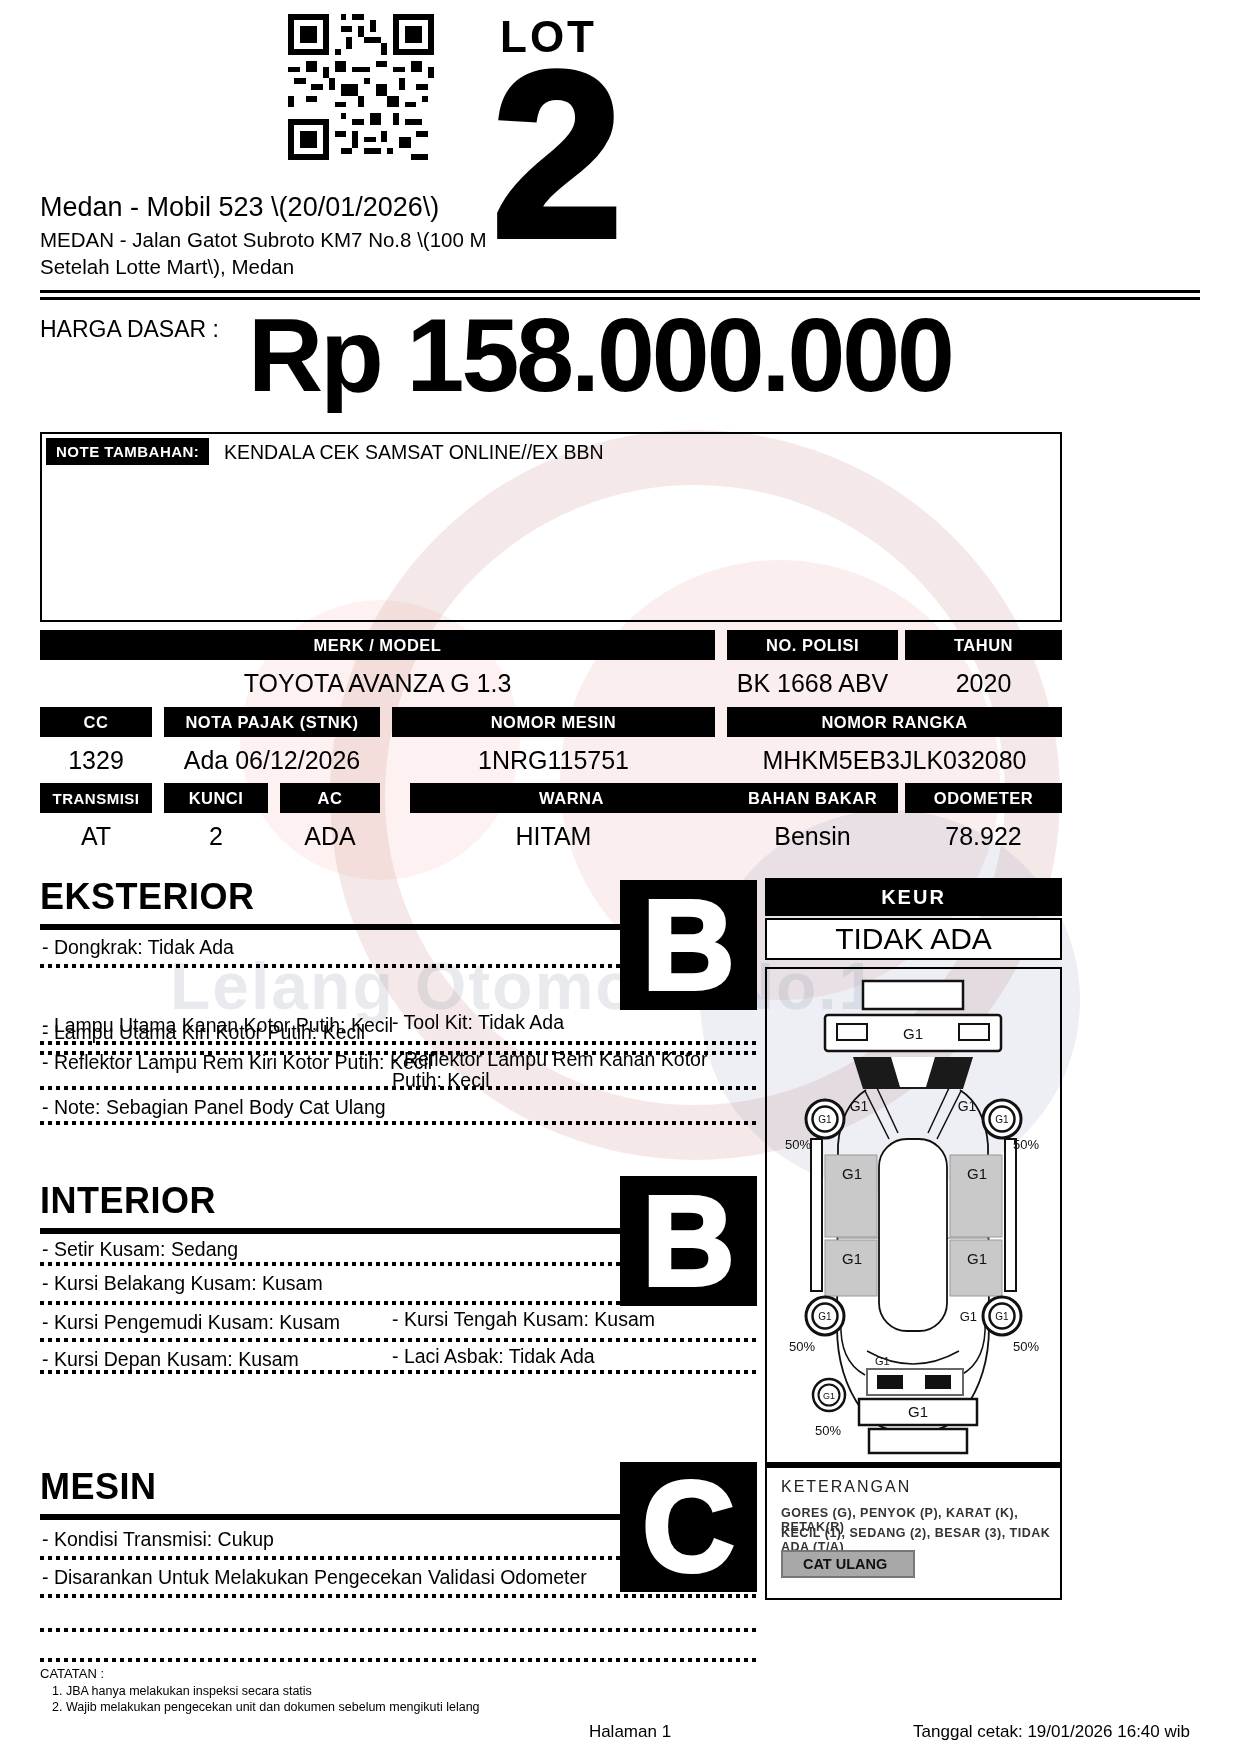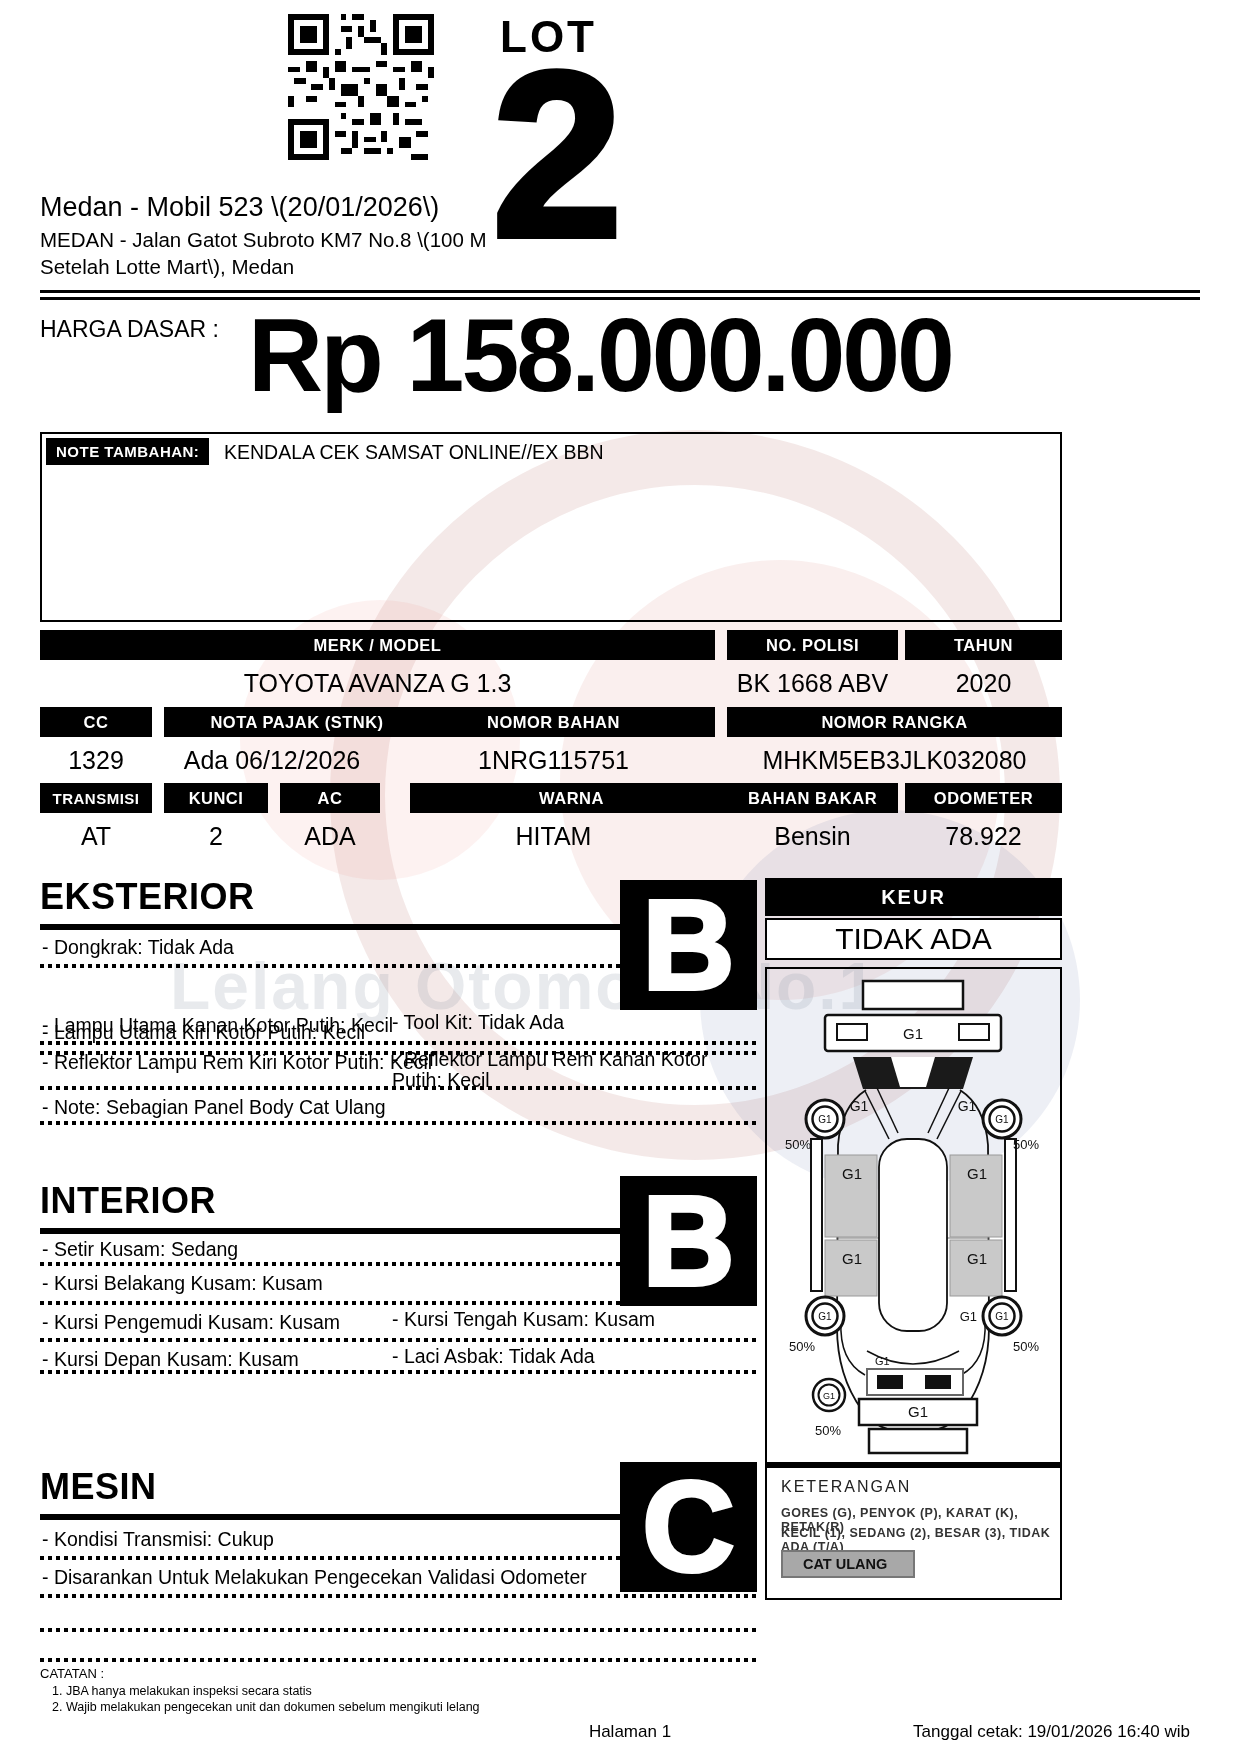--- a/index.html
+++ b/index.html
@@ -151,22 +151,22 @@
   </div>
 
   <div class="th" style="left:40px;top:630px;width:675px;">MERK / MODEL</div>
   <div class="th" style="left:727px;top:630px;width:171px;">NO. POLISI</div>
   <div class="th" style="left:905px;top:630px;width:157px;">TAHUN</div>
   <div class="tv" style="left:40px;top:663px;width:675px;">TOYOTA AVANZA G 1.3</div>
   <div class="tv" style="left:727px;top:663px;width:171px;">BK 1668 ABV</div>
   <div class="tv" style="left:905px;top:663px;width:157px;">2020</div>
 
   <div class="th" style="left:40px;top:707px;width:112px;">CC</div>
-  <div class="th" style="left:164px;top:707px;width:216px;padding-left:25px;">NOTA PAJAK (STNK)</div>
-  <div class="th" style="left:392px;top:707px;width:323px;">NOMOR BAHAN</div>
+  <div class="th" style="left:164px;top:707px;width:216px;">NOTA PAJAK (STNK)</div>
+  <div class="th" style="left:392px;top:707px;width:323px;">NOMOR MESIN</div>
   <div class="th" style="left:727px;top:707px;width:335px;text-align:right;">NOMOR RANGKA</div>
   <div class="tv" style="left:40px;top:740px;width:112px;">1329</div>
   <div class="tv" style="left:164px;top:740px;width:216px;">Ada 06/12/2026</div>
   <div class="tv" style="left:392px;top:740px;width:323px;">1NRG115751</div>
   <div class="tv" style="left:727px;top:740px;width:335px;">MHKM5EB3JLK032080</div>
 
   <div class="th" style="left:40px;top:783px;width:112px;font-size:15px;">TRANSMISI</div>
   <div class="th" style="left:164px;top:783px;width:104px;">KUNCI</div>
   <div class="th" style="left:280px;top:783px;width:100px;">AC</div>
   <div class="th" style="left:410px;top:783px;width:323px;">WARNA</div>

